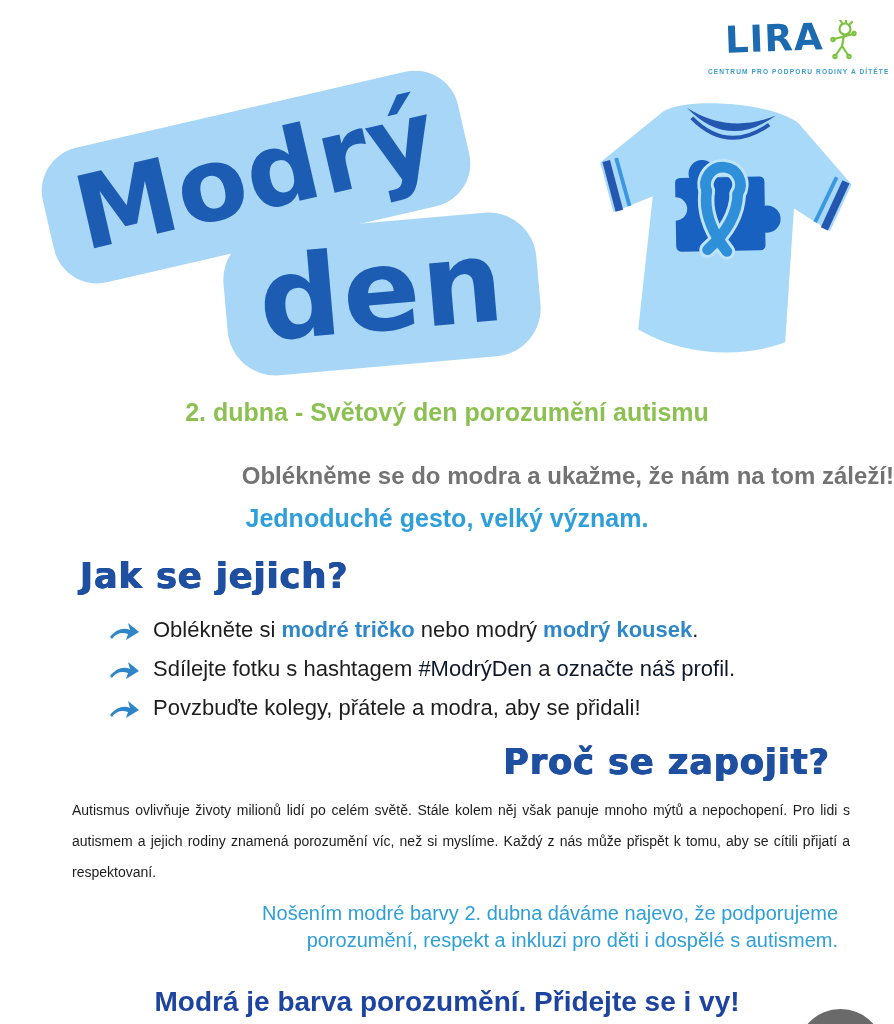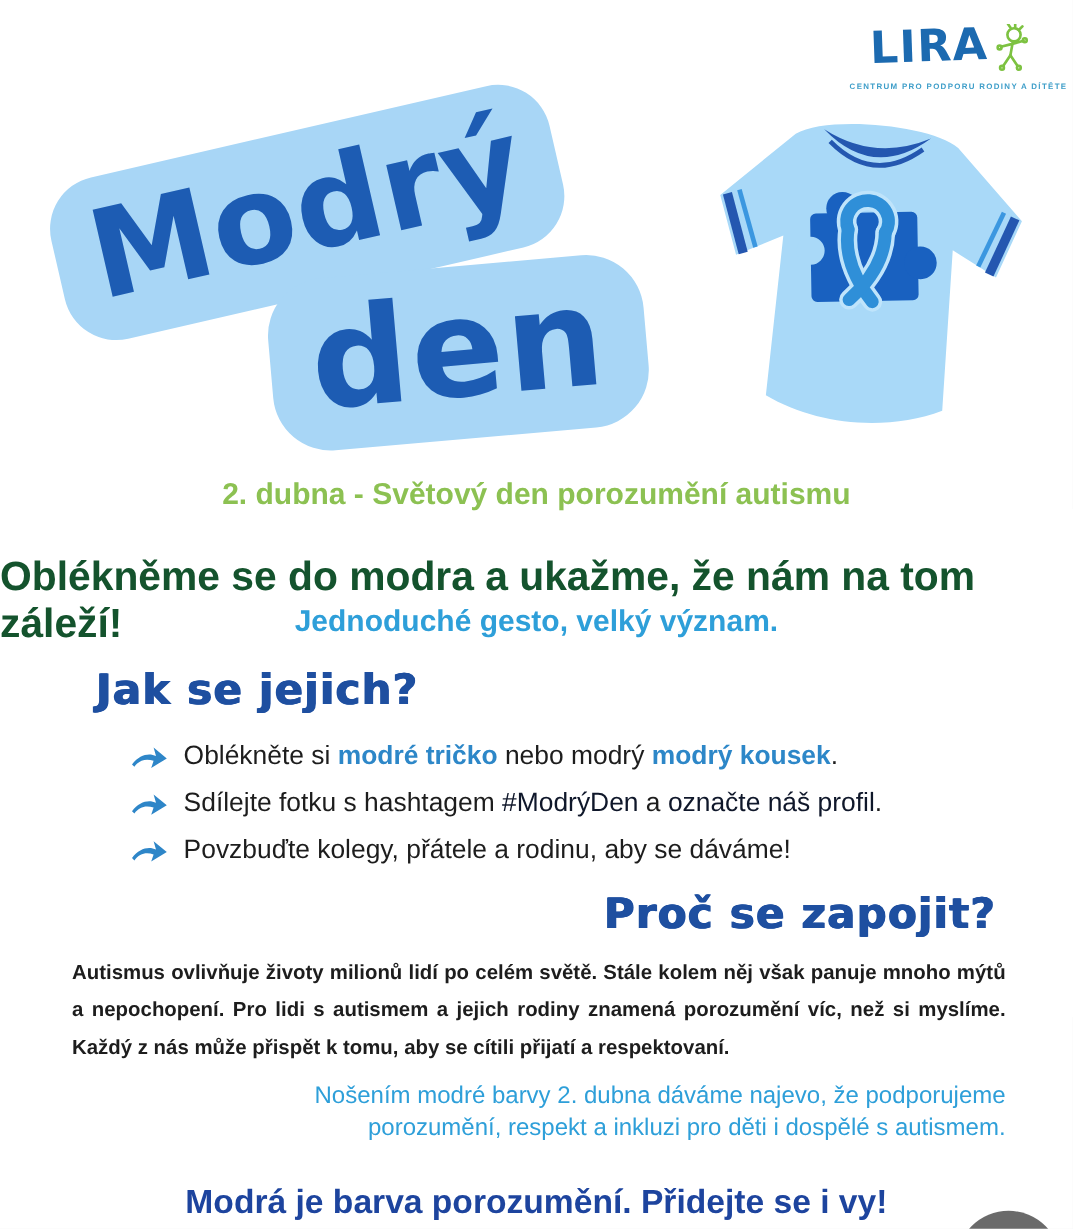--- a/index.html
+++ b/index.html
@@ -29,22 +29,22 @@
     border-radius:44px; transform:rotate(-13deg); letter-spacing:1px; }
   .hero-line2 { left:190px; top:152px; font-size:114px; padding:12px 34px 18px 34px;
     border-radius:48px; transform:rotate(-5deg); letter-spacing:2px; }
 
   
   .tshirt { position:absolute; top:82px; right:8px; }
 
   
   .date-heading { position:absolute; top:398px; left:0; width:100%; text-align:center;
     font-size:25px; font-weight:bold; color:#8cc152; }
-  .intro1 { position:absolute; top:462px; left:0; width:100%; text-align:left;
-    font-size:34px; font-weight:bold; color:#14532d; }
+  .intro1 { position:absolute; top:462px; left:0; width:100%; text-align:right;
+    font-size:24px; font-weight:bold; color:#737373; }
   .intro2 { position:absolute; top:504px; left:0; width:100%; text-align:center;
     font-size:25px; font-weight:bold; color:#2e9fd9; }
 
   
   .section-heading {
     position:absolute; font-family:"DejaVu Sans", sans-serif; font-weight:bold;
     font-size:35px; color:#1e4fa0; letter-spacing:1px;
     text-shadow:0.6px 0 0 currentColor, -0.6px 0 0 currentColor;
   }
   .how-heading { top:556px; left:80px; }
@@ -52,22 +52,22 @@
 
   
   .bullets { position:absolute; top:618px; left:108px; width:720px; }
   .bullet-row { display:flex; align-items:flex-start; gap:13px; margin-bottom:9px;
     font-size:22px; color:#1d1d1d; line-height:24px; }
   .bullet-row .arrow-icon { flex:0 0 auto; margin-top:3px; }
   .blue-bold { color:#2d87c8; font-weight:bold;margin-top:10px; }
   .blue-light { color:#0f172a; }
 
   
-  .why-paragraph { position:absolute; top:795px; left:60px; width:778px;
-    font-size:17px; line-height:31px; color:#1d1d1d; text-align:justify;font-weight:bold; }
+  .why-paragraph { position:absolute; top:795px; left:72px; width:778px;
+    font-size:14px; line-height:31px; color:#1d1d1d; text-align:justify; }
   .why-callout { position:absolute; top:900px; right:56px; width:585px;
     font-size:20px; line-height:27px; font-weight:normal; color:#2e9fd9; text-align:right; }
 
   
   .footer-line { position:absolute; top:986px; left:0; width:100%; text-align:center;
     font-size:28px; font-weight:bold; color:#1d449e; }
   .gray-circle { position:absolute; left:797px; top:1009px; width:87px; height:87px;
     border-radius:50%; background:#6a6a6a; border:none; cursor:pointer; }
 </style>
 </head>
@@ -164,21 +164,21 @@
         </svg>
       </span>
       <span><span>Sdílejte fotku s hashtagem </span><span class="blue-light">#ModrýDen</span><span> a </span><span class="blue-light">označte náš profil</span><span>.</span></span>
     </div>
     <div class="bullet-row">
       <span class="arrow-icon">
         <svg width="32" height="22" viewBox="0 0 32 22">
           <path d="M2 16 C 8 8, 16 6, 22 9 L 20 2 L 31 11 L 18 19 L 20 13 C 14 11, 8 12, 4 18 Z" fill="#2e86c8"></path>
         </svg>
       </span>
-      <span>Povzbuďte kolegy, přátele a rodinu, aby se dáváme!</span>
+      <span>Povzbuďte kolegy, přátele a modra, aby se přidali!</span>
     </div>
   </div>
 
   <div class="section-heading why-heading">Proč se zapojit?</div>
   <div class="why-paragraph">Autismus ovlivňuje životy milionů lidí po celém světě. Stále kolem něj však panuje mnoho mýtů a nepochopení. Pro lidi s autismem a jejich rodiny znamená porozumění víc, než si myslíme. Každý z nás může přispět k tomu, aby se cítili přijatí a respektovaní.</div>
   <div class="why-callout">Nošením modré barvy 2. dubna dáváme najevo, že podporujeme porozumění, respekt a inkluzi pro děti i dospělé s autismem.</div>
 
   <div class="footer-line">Modrá je barva porozumění. Přidejte se i vy!</div>
 
   <button class="gray-circle"></button>

